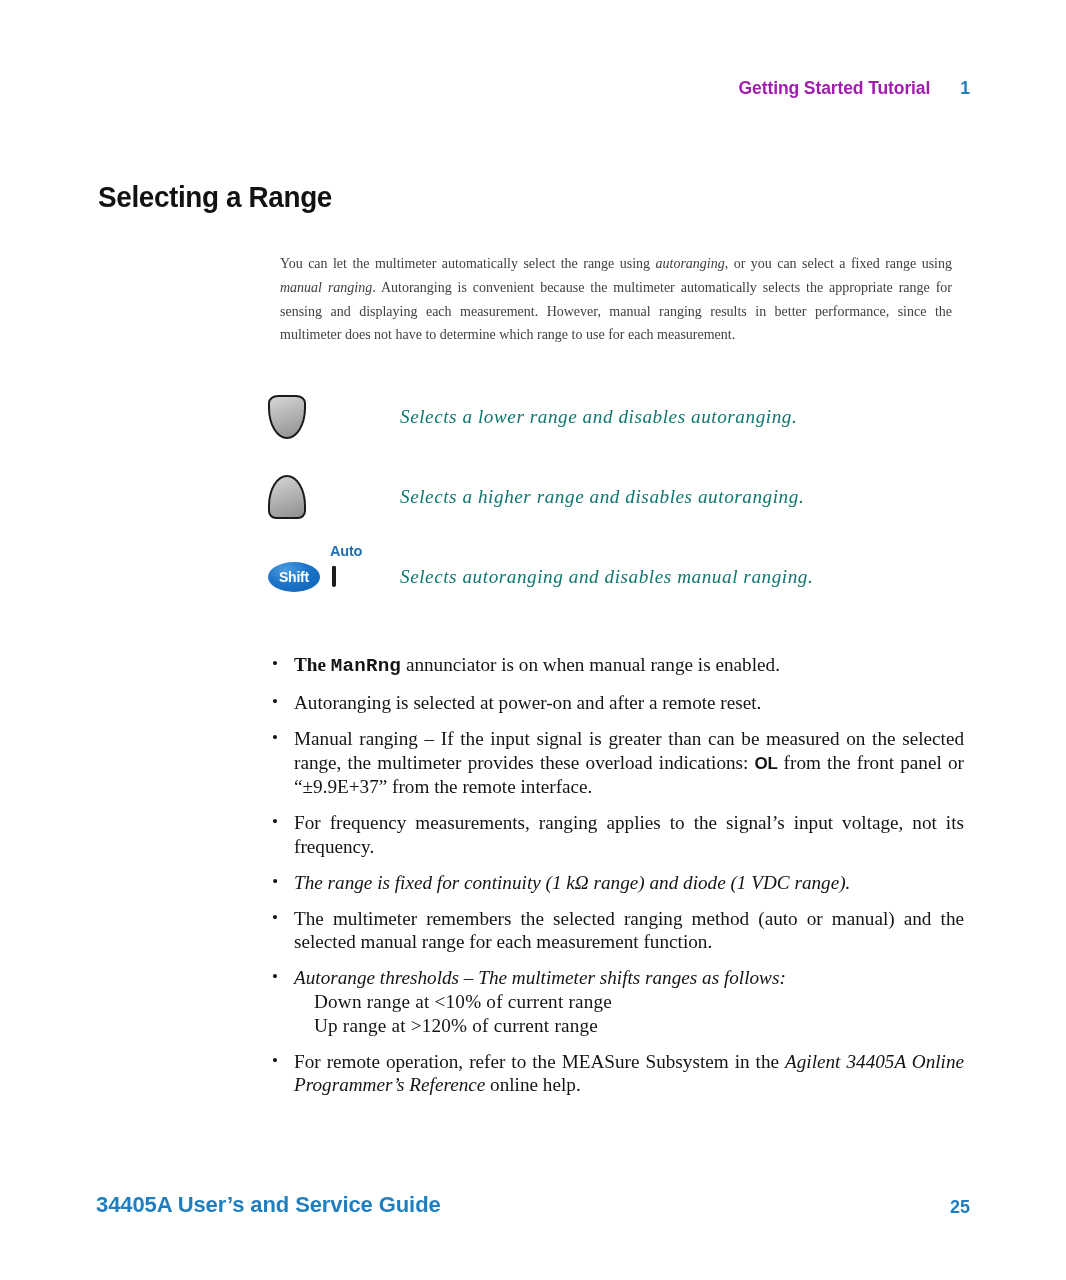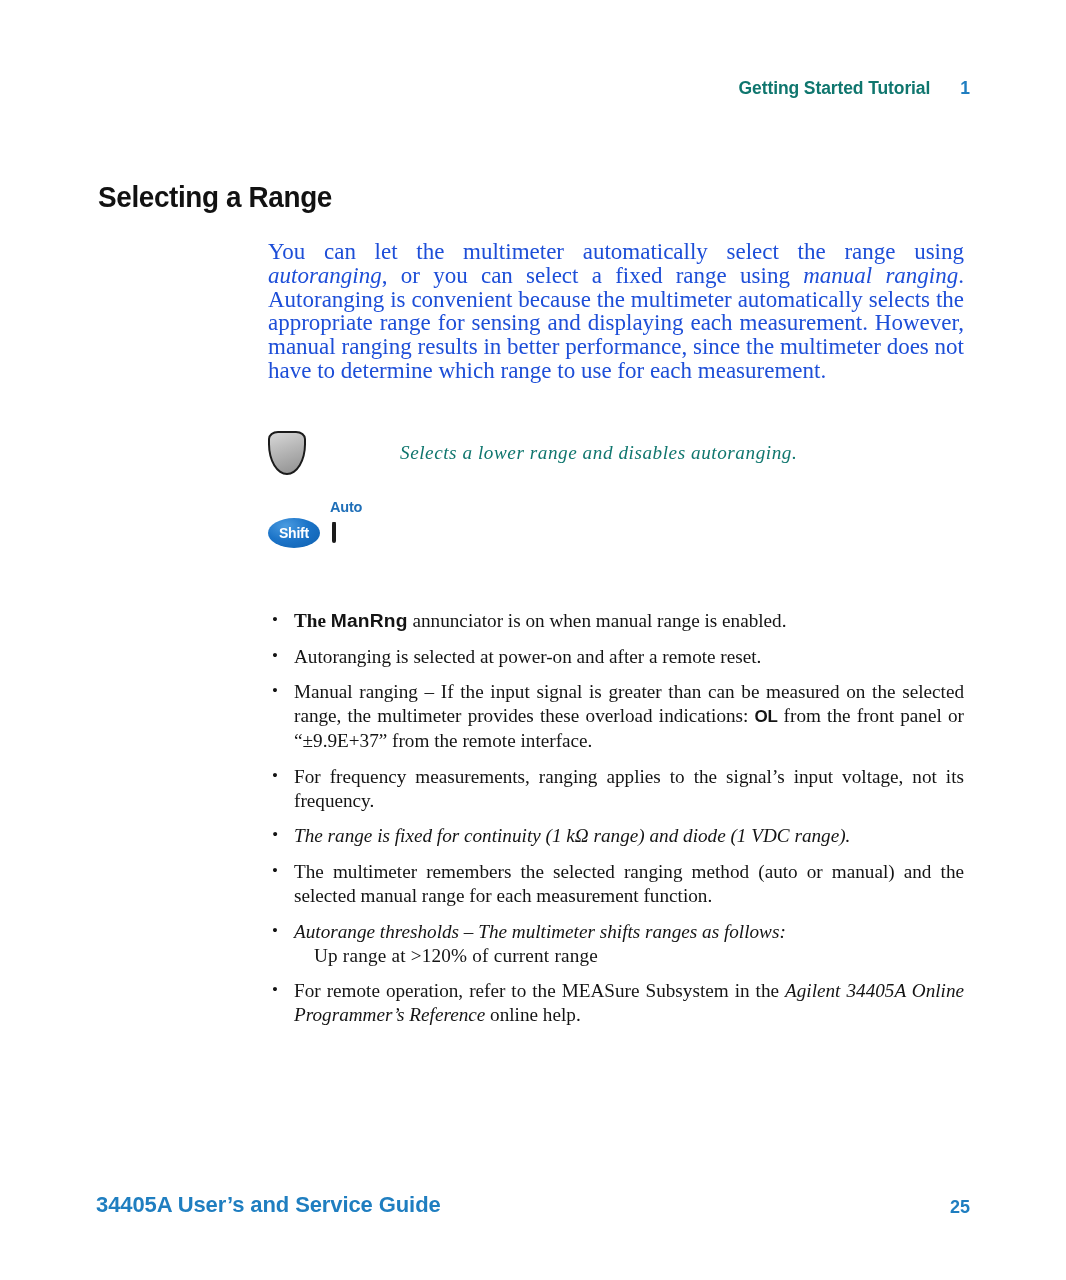--- a/index.html
+++ b/index.html
@@ -27,21 +27,21 @@
     top: 78px;
     right: 96px;
     display: flex;
     align-items: baseline;
     gap: 30px;
     font-family: "Liberation Sans", "DejaVu Sans", sans-serif;
   }
   .header-title {
     font-size: 17.5px;
     font-weight: bold;
-    color: #0f766e;
+    color: #a21caf;
     letter-spacing: -0.1px;
   }
   .header-chapter {
     font-size: 17.5px;
     font-weight: bold;
     color: #1f7ec0;
   }
 
   
   .section-title {
@@ -59,26 +59,26 @@
 
   
   .content {
     position: absolute;
     top: 240px;
     left: 268px;
     width: 696px;
   }
 
   p.intro {
-    margin: 0;
-    font-size: 23px;
+    margin: 12px;
+    font-size: 14px;
     line-height: 23.8px;
     text-align: justify;
     text-justify: inter-word;
-    color: #1d4ed8;
+    color: #404040;
   }
   p.intro i { font-style: italic; }
 
   
   .keys {
     margin-top: 30px;
   }
   .key-row {
     display: flex;
     align-items: center;
@@ -174,21 +174,21 @@
     position: absolute;
     left: 4px;
     top: -1px;
     font-size: 17px;
     color: #141414;
   }
   ul.notes > li:last-child { margin-bottom: 0; }
 
   .b { font-weight: bold; }
   .manrng {
-    font-family: Liberation Sans, sans-serif;
+    font-family: Liberation Mono, monospace;
     font-weight: bold;
     letter-spacing: 0.2px;
   }
   .ol {
     font-family: "Liberation Sans", "DejaVu Sans", sans-serif;
     font-weight: bold;
     font-size: 17px;
     letter-spacing: -0.4px;
   }
   .it { font-style: italic; }
@@ -279,48 +279,55 @@
 
     <div class="keys">
 
       <div class="key-row">
         <div class="key-slot">
           <span class="btn btn-down"></span>
         </div>
         <div class="key-desc">Selects a lower range and disables autoranging.</div>
       </div>
 
+      <div class="key-row">
+        <div class="key-slot">
+          <span class="btn btn-up"></span>
+        </div>
+        <div class="key-desc">Selects a higher range and disables autoranging.</div>
+      </div>
 
       <div class="key-row">
         <div class="key-slot">
           <span class="shift-key">Shift</span>
           <span class="btn-wrap">
             <span class="auto-label">Auto</span>
             <span class="btn btn-up"></span>
           </span>
         </div>
+        <div class="key-desc">Selects autoranging and disables manual ranging.</div>
       </div>
 
     </div>
 
     <ul class="notes">
 
       <li><span class="b">The </span><span class="manrng">ManRng</span><span> annunciator is on when manual range is enabled.</span></li>
 
       <li>Autoranging is selected at power-on and after a remote reset.</li>
 
       <li><span>Manual ranging – If the input signal is greater than can be measured on the selected range, the multimeter provides these overload indications: </span><span class="ol">OL</span><span> from the front panel or “±9.9E+37” from the remote interface.</span></li>
 
       <li>For frequency measurements, ranging applies to the signal’s input voltage, not its frequency.</li>
 
       <li class="nowrap-just">The range is fixed for continuity (1 kΩ range) and diode (1 VDC range).</li>
 
       <li>The multimeter remembers the selected ranging method (auto or manual) and the selected manual range for each measurement function.</li>
 
-      <li><span class="nowrap-just">Autorange thresholds – The multimeter shifts ranges as follows:</span><span class="sub-line">Up range at &gt;120% of current range</span></li>
+      <li><span class="nowrap-just">Autorange thresholds – The multimeter shifts ranges as follows:</span><span class="sub-line">Down range at &lt;10% of current range</span><span class="sub-line">Up range at &gt;120% of current range</span></li>
 
       <li><span>For remote operation, refer to the MEASure Subsystem in the </span><span class="it">Agilent 34405A Online Programmer’s Reference</span><span> online help.</span></li>
 
     </ul>
   </div>
 
 
   <div class="footer-left">34405A User’s and Service Guide</div>
   <div class="footer-page">25</div>
 

